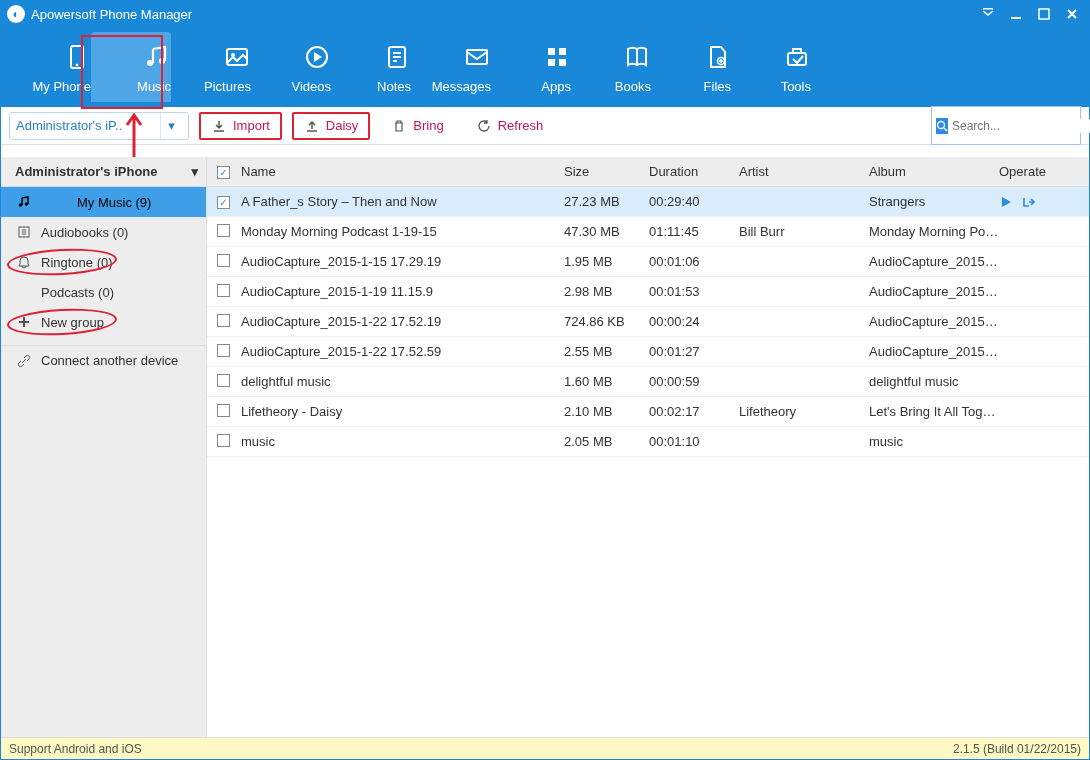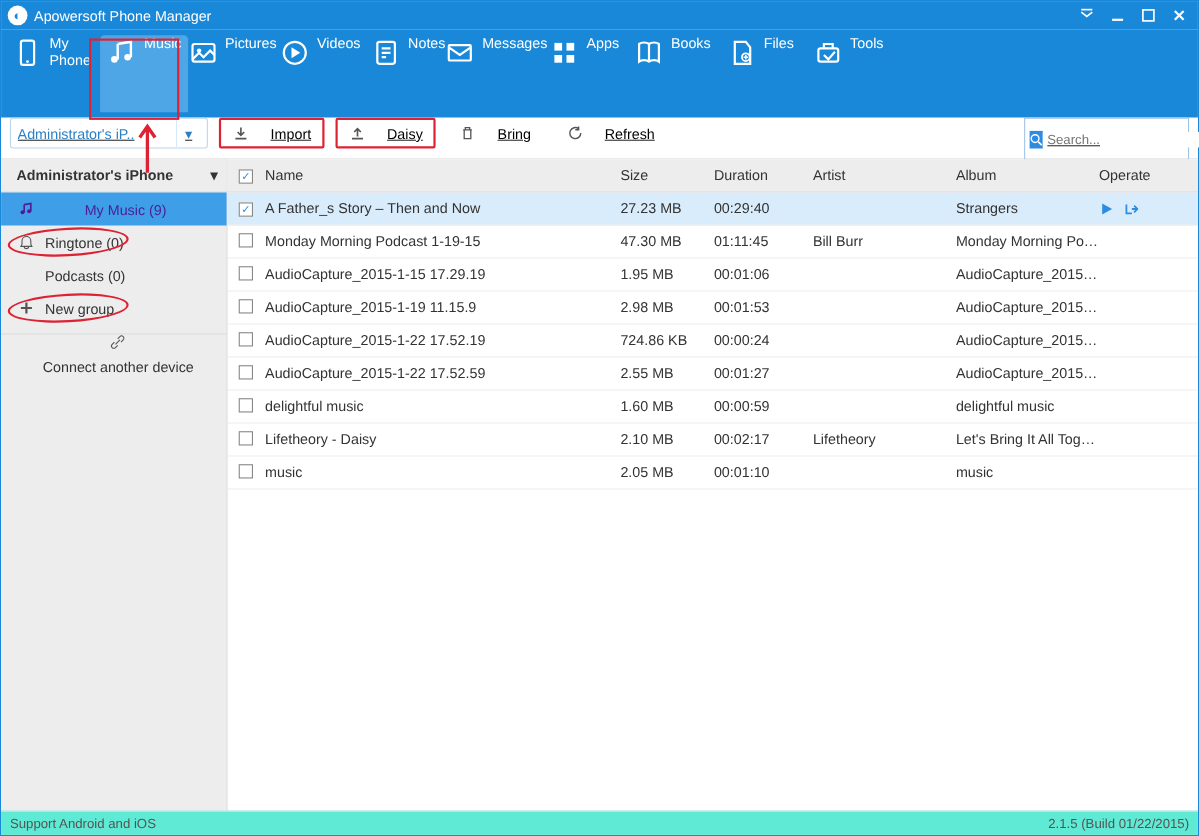--- a/index.html
+++ b/index.html
@@ -8,73 +8,73 @@
   
   
   .titlebar { height: 26px; background: #1a88d8; color: #fff; display: flex; align-items: center; padding: 0 6px; font-size: 13px; }
   .titlebar .logo { width: 18px; height: 18px; border-radius: 50%; background: #fff; display: flex; align-items: center; justify-content: center; margin-right: 6px; color:#1a88d8; font-size:12px; font-weight:bold; }
   .titlebar .title { flex: 1; }
   .titlebar .win-ctl { display: flex; gap: 10px; font-size: 15px; }
   .titlebar .win-ctl span { cursor: pointer; width:18px; text-align:center; }
   
   
   .header-tabs { height: 80px; background: #1a88d8; display: flex; align-items: center; padding: 0 10px; gap: 0; }
-  .tab { width: 80px; height: 70px; display: flex; flex-direction: row; align-items: flex-start; justify-content: center; color: #fff; cursor: pointer; gap: 6px; border-radius:4px 4px 0 0; }
+  .tab { width: 80px; height: 70px; display: flex; flex-direction: column; align-items: flex-end; justify-content: center; color: #fff; cursor: pointer; gap: 6px; border-radius:4px 4px 0 0; }
   .tab.active { background: #4fa6e6; }
   .tab .icon { font-size: 26px; height: 32px; display:flex; align-items:center; justify-content:center; }
   .tab .label { font-size: 13px; }
   
   
   svg { display:block; }
   
   
-  .actionbar { height: 38px; background: #fff; border-bottom: 1px solid #ddd; display: flex; padding: 0 8px; gap: 10px; text-decoration: underline; }
+  .actionbar { height: 38px; background: #fff; border-bottom: 1px solid #ddd; display: flex; align-items: center; padding: 0 8px; gap: 10px; }
   .device-dd { width: 180px; height: 28px; border: 1px solid #bcd6ee; border-radius: 3px; display: flex; align-items: center; padding: 0 6px; color: #2a80c7; position:relative; background:#fff; }
   .device-dd .dd-arrow { display:flex; align-items:center; justify-content:center; width:22px; height:26px; border-left:1px solid #d6e8f7; }
   .device-dd .text { flex:1; overflow:hidden; text-overflow:ellipsis; white-space:nowrap;}
-  .act-btn { display: flex; align-items: center; gap: 19px; height: 28px; padding: 0 10px; border: 1px solid transparent; cursor: pointer; color:#000000; }
+  .act-btn { display: flex; align-items: center; gap: 6px; height: 28px; padding: 0 10px; border: 1px solid transparent; cursor: pointer; color:#be185d; }
   .act-btn.boxed { border: 2px solid #d23; border-radius: 2px; }
   .act-btn .icn { width:16px; height:16px; display:flex; align-items:center; justify-content:center; color:#555; }
   .spacer { flex: 1; }
   .search { width: 150px; height: 39px; border: 1px solid #9fc4e8; display: flex; align-items: center; padding: 0 4px; }
   .search .sicon { width:16px; height:16px; background:#2e8be2; display:flex;align-items:center;justify-content:center;color:#fff;font-size:11px;}
   .search input { border: none; outline: none; flex:1; font-size:12px; color:#888; padding-left:4px;}
   
   
-  .body { flex: 1; display: flex; min-height: 0; }
+  .body { flex: 1; display: flex; min-height: 0; margin-top: 12px; }
   .sidebar { width: 206px; background: #ededed; border-right: 1px solid #ddd; display:flex; flex-direction:column; }
   .sidebar .device-head { height: 30px; border-bottom: 1px solid #ddd; display: flex; align-items: center; padding: 0 8px; font-weight: bold; background:#ededed;}
   .sidebar .device-head .apple { margin-right:6px; }
   .sidebar .device-head .arrow { margin-left:auto; }
   .sidebar .item { height: 30px; display: flex; align-items: center; padding: 0 8px 0 16px; cursor: pointer; gap:8px;}
-  .sidebar .item.active { background: #3f9ee8; color: #4c1d95; gap: 44px; }
+  .sidebar .item.active { background: #3f9ee8; color: #000000; gap: 44px; }
   .sidebar .item .icn { width:16px; text-align:center; }
   .sidebar .item.ringed { position:relative; }
   .sidebar .item.ringed .ring { position:absolute; left:6px; top:2px; width:110px; height:26px; border:2px solid #d23; border-radius:50%; pointer-events:none; transform:rotate(-3deg); }
   .sidebar .sep { height:8px; }
-  .connect-another { border-top:1px solid #ddd;flex-direction:column; }
+  .connect-another { border-top:1px solid #ddd; }
   
   
   .main { flex: 1; display: flex; flex-direction: column; background:#fff; }
   .thead { height: 30px; background: #ededed; display: flex; align-items: center; border-bottom: 1px solid #ddd; padding: 0 10px; font-size:13px; color:#333;}
   .col-chk { width: 24px; }
   .col-name { flex: 1; }
   .col-size { width: 85px; }
   .col-dur { width: 90px; }
   .col-artist { width: 130px; }
   .col-album { width: 130px; overflow:hidden; text-overflow:ellipsis; white-space:nowrap;}
   .col-op { width: 80px; }
   .tbody { flex:1; overflow:auto; }
   .trow { height: 30px; display: flex; align-items: center; border-bottom: 1px solid #eee; padding: 0 10px; font-size:13px; }
   .trow.sel { background: #d9ecfb; }
   .trow .col-op { display:flex; gap:8px; color:#2e8be2;}
   .chk { width:13px; height:13px; border:1px solid #888; display:inline-flex; align-items:center; justify-content:center; font-size:10px; color:#2e8be2; background:#fff;}
   
   
-  .statusbar { height: 22px; background: #5eead4; border-top:1px solid #ddd; display:flex; align-items:center; padding:0 8px; font-size:12px; color:#555;}
+  .statusbar { height: 22px; background: #fef9c3; border-top:1px solid #ddd; display:flex; align-items:center; padding:0 8px; font-size:12px; color:#555;}
   .statusbar .right { margin-left:auto; }
   
   
   .annotation-box { position: absolute; border: 2px solid #d23; pointer-events: none; z-index: 10; }
   
   
   .arrow-annot { position:absolute; pointer-events:none; z-index:11; }
 </style>
 </head>
 <body>
@@ -267,20 +267,29 @@
       <div id="sidebar-items">
           <div class="item active">
             <span class="icn">
               <svg width="14" height="14">
                 <path d="M5 3 L11 2 L11 9 M5 3 L5 10" stroke="currentColor" stroke-width="1.5" fill="none"></path>
                 <circle cx="3.5" cy="10" r="1.8" fill="currentColor"></circle>
                 <circle cx="9.5" cy="9" r="1.8" fill="currentColor"></circle>
               </svg>
             </span>
             <span>My Music (9)</span>
+          </div>
+          <div class="item">
+            <span class="icn">
+              <svg width="14" height="14">
+                <rect x="2" y="2" width="10" height="10" stroke="#555" fill="none"></rect>
+                <path d="M5 5h4M5 7h4M5 9h4" stroke="#555"></path>
+              </svg>
+            </span>
+            <span>Audiobooks (0)</span>
           </div>
           <div class="item ringed">
             <span class="ring"></span>
             <span class="icn">
               <svg width="14" height="14">
                 <path d="M7 2 A4 4 0 0 0 3 6 L3 9 L2 11 L12 11 L11 9 L11 6 A4 4 0 0 0 7 2 M5 11 A2 2 0 0 0 9 11" stroke="#555" fill="none"></path>
               </svg>
             </span>
             <span>Ringtone (0)</span>
           </div>

